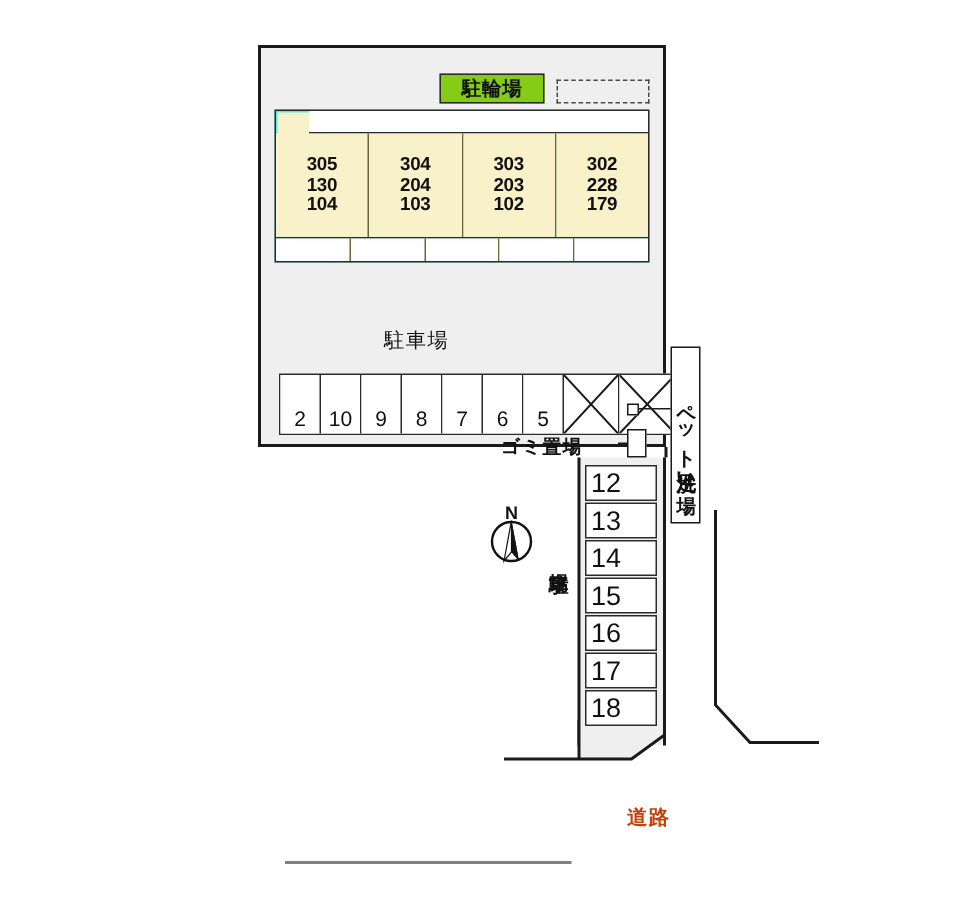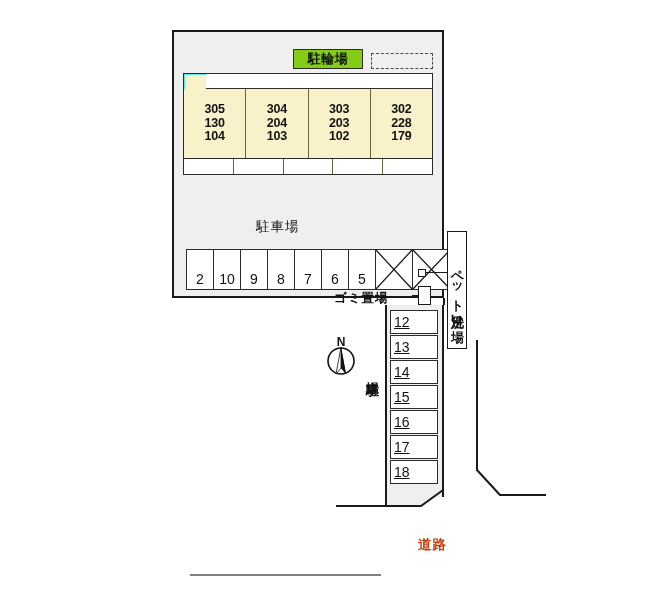--- a/index.html
+++ b/index.html
@@ -195,21 +195,21 @@
     left:390px; top:310px; width:48px;
   }
   .vstall{
     height:24px;
     border:1.5px solid #2b2b2b;
     box-sizing:border-box;
     background:#ffffff;
     display:flex; align-items:center;
     padding-left:3px;
     margin-bottom:1px;
-    font-size:14px; color:#111;text-decoration:underline;
+    font-size:18px; color:#111;
   }
 
   
   #road-label{
     left:418px; top:536px;
     font-size:13.5px; font-weight:bold; color:#c2410c;
     letter-spacing:1px;
   }
 
   

